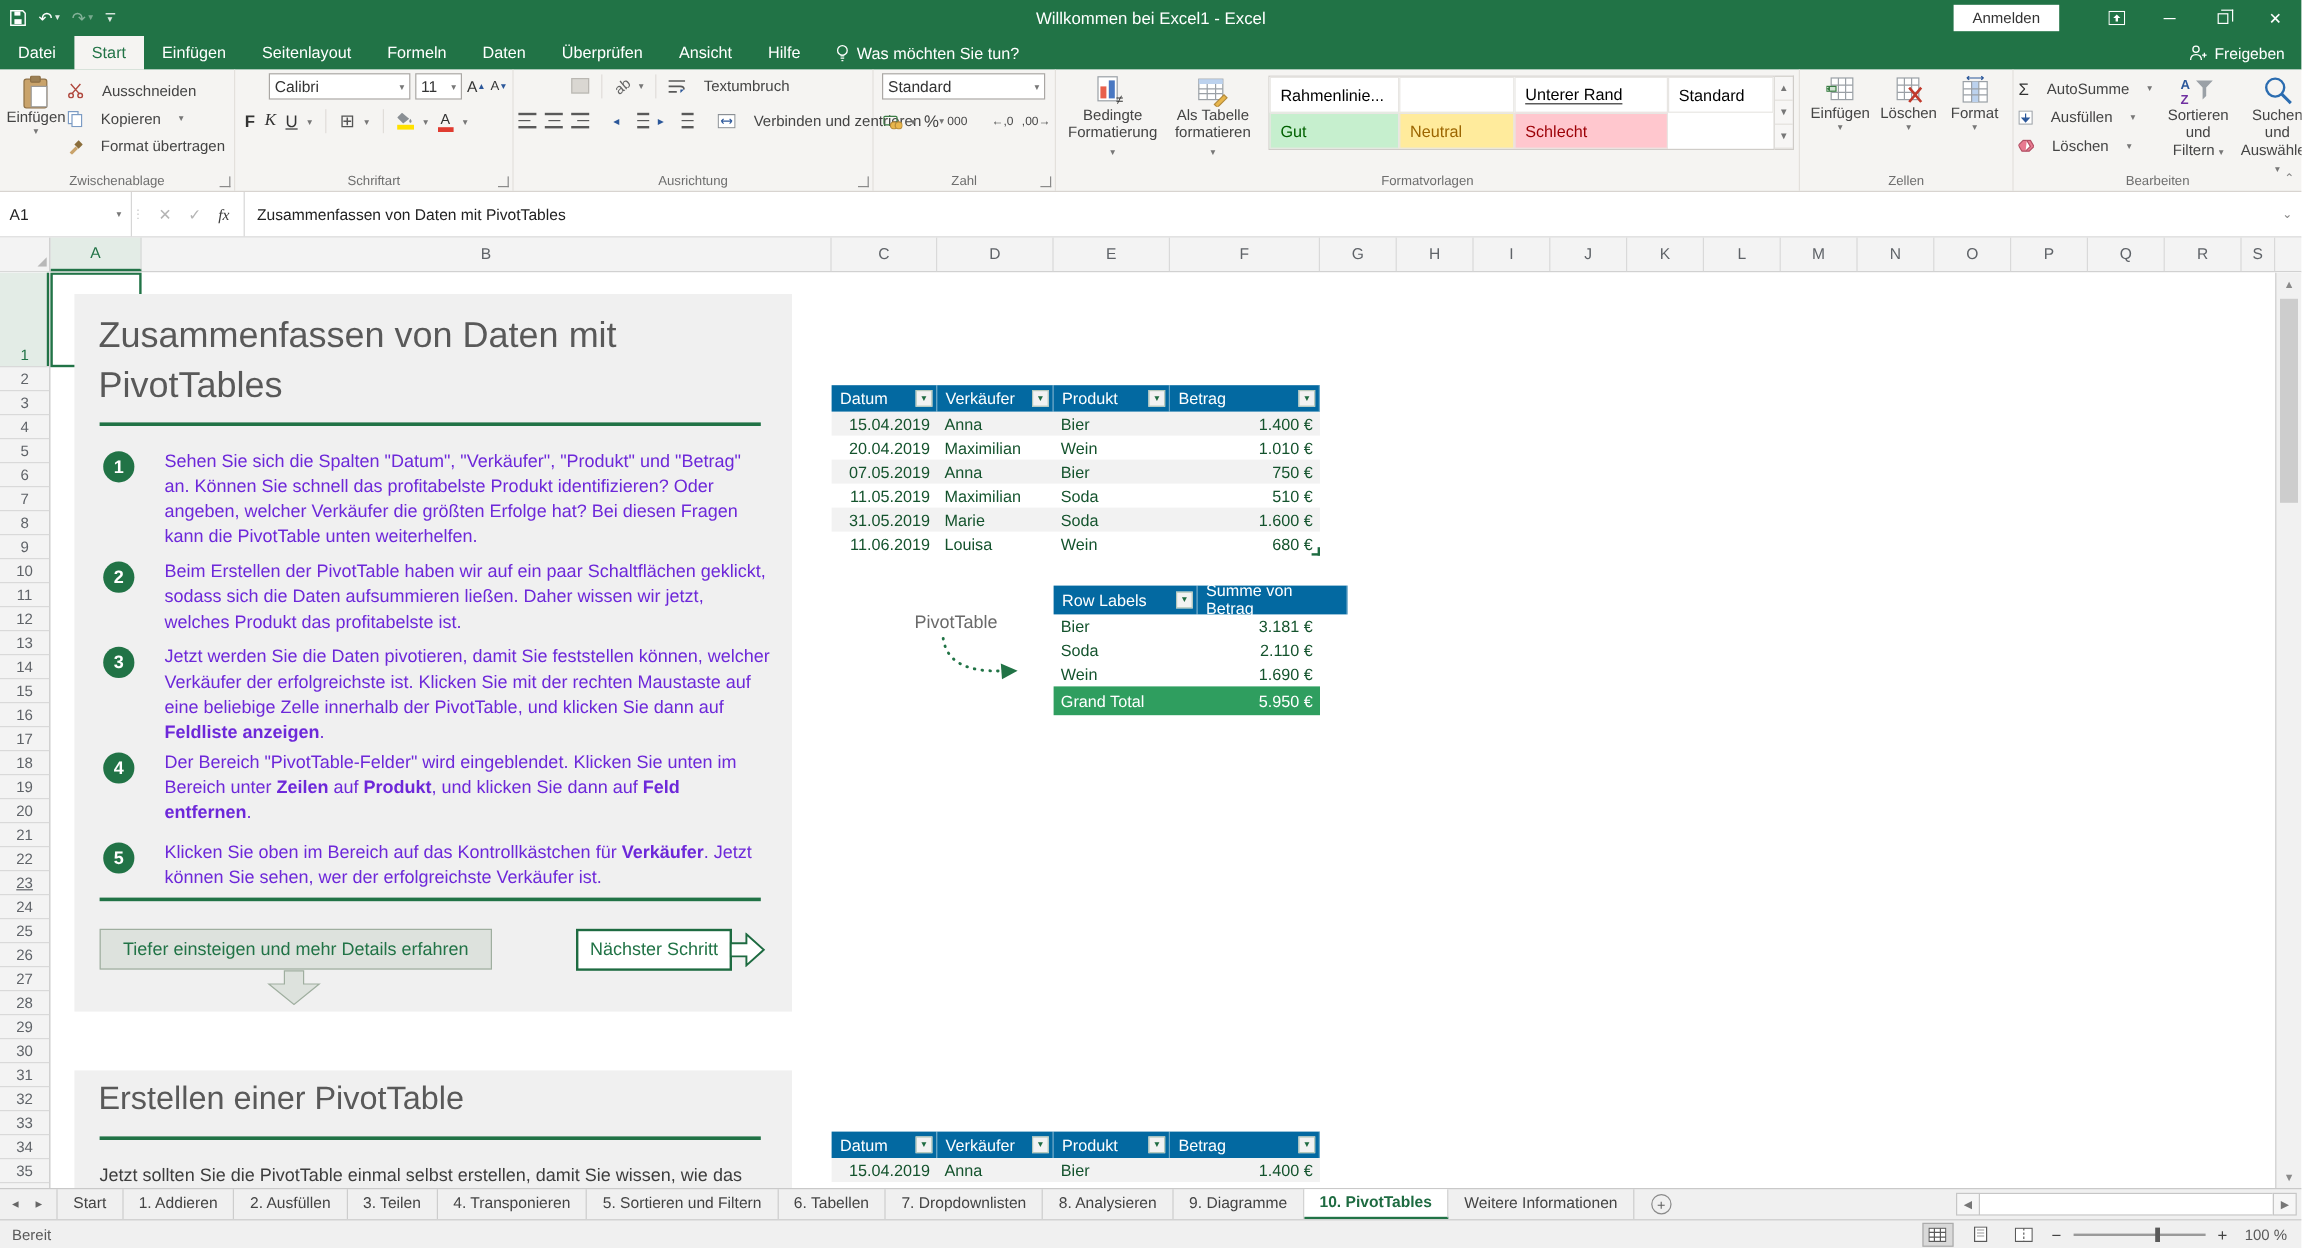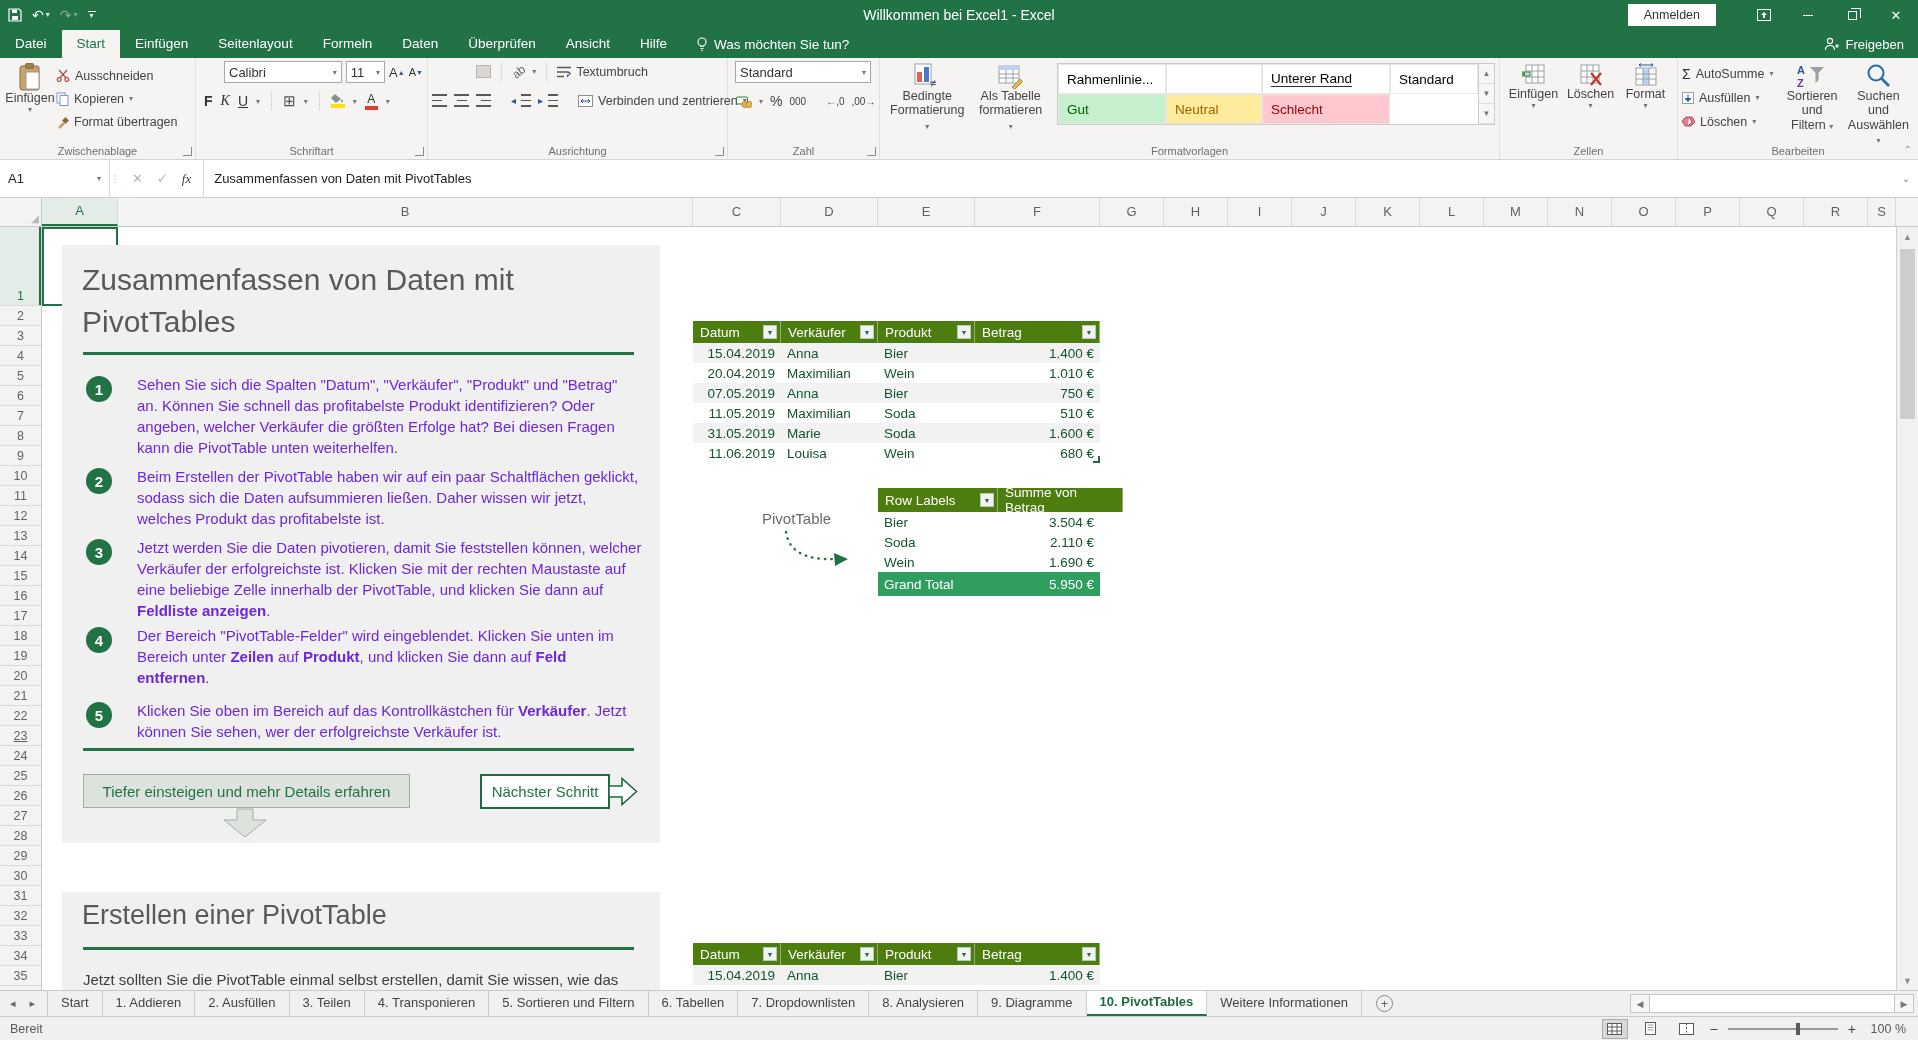--- a/index.html
+++ b/index.html
@@ -26,21 +26,21 @@
   .rtab.active{background:#f5f4f2;color:#217346;}
   #tellme{display:flex;align-items:center;gap:6px;padding:0 14px;font-size:13.5px;}
   #share{position:absolute;right:14px;top:30px;height:28px;display:flex;align-items:center;gap:6px;color:#fff;font-size:13px;}
 
   
   #ribbon{position:absolute;left:0;top:58px;width:1918px;height:102px;background:#f5f4f2;border-bottom:1px solid #d8d4d0;display:flex;}
   .rgroup{position:relative;border-right:1px solid #e3e0dc;padding:3px 4px 18px 4px;height:101px;flex:none;}
   .glabel{position:absolute;left:0;right:0;bottom:2px;text-align:center;font-size:11px;color:#6e6e6e;}
   .launcher{position:absolute;right:3px;bottom:3px;width:9px;height:9px;border-right:1.5px solid #8a8a8a;border-bottom:1.5px solid #8a8a8a;}
   .rbig{display:flex;flex-direction:column;align-items:center;font-size:12.5px;color:#444;text-align:center;line-height:1.15;padding:2px 5px;}
-  .rsmall{display:flex;align-items:center;gap:5px;font-size:12.5px;color:#444;height:21px;white-space:nowrap;}
+  .rsmall{display:flex;align-items:center;gap:15px;font-size:12.5px;color:#444;height:21px;white-space:nowrap;}
   .dd{font-size:8px;color:#777;}
   .icbox{display:inline-flex;align-items:center;justify-content:center;}
   .selbox{background:#fff;border:1px solid #aaa7a4;height:22px;display:flex;align-items:center;justify-content:space-between;padding:0 4px;font-size:13px;color:#333;}
   .lines{display:flex;flex-direction:column;width:15px;height:13px;justify-content:space-between;}
   .lines i{display:block;height:1.6px;background:#595959;}
   .pressed{background:#dad7d2;border:1px solid #bab7b2;}
   .vsep{width:1px;background:#e0ddd9;height:20px;margin:0 3px;}
   .gal{background:#fff;border:1px solid #cfccc8;display:grid;grid-template-columns:108px 96px 128px 88px;grid-auto-rows:30px;}
   .galcell{font-size:13.5px;display:flex;align-items:center;padding-left:8px;color:#000;border:1px solid #e8e6e3;}
   .galscroll{width:16px;border:1px solid #cfccc8;border-left:none;background:#f7f6f5;display:flex;flex-direction:column;}
@@ -78,21 +78,21 @@
   .steptext{position:absolute;left:75px;top:0;width:505px;margin:0;font-size:15px;line-height:21px;color:#6d28d9;}
   .steptext b{font-weight:bold;}
   #btn1{position:absolute;left:21px;width:327px;height:34px;background:#dde2dd;border:1px solid #9fae9f;
     color:#217346;font-size:15px;display:flex;align-items:center;justify-content:center;}
   #btn2{position:absolute;left:418px;width:130px;height:35px;background:#fff;border:2px solid #1e6b41;
     color:#217346;font-size:15px;display:flex;align-items:center;justify-content:center;}
 
   
   .xtable{position:absolute;}
   .xrow{display:flex;}
-  .hcell{background:#4d7c0f;color:#fff;font-size:13.5px;display:flex;align-items:center;justify-content:space-between;
+  .hcell{background:#0369a1;color:#fff;font-size:13.5px;display:flex;align-items:center;justify-content:space-between;
     padding:0 3px 0 7px;height:22px;border-right:1px solid rgba(255,255,255,.4);}
   .filterbtn{width:14px;height:14px;background:#f2f2f2;border:1px solid #b5c9bc;display:flex;align-items:center;justify-content:center;
     font-size:7px;color:#1e6b41;flex:none;}
   .dcell{font-size:13.5px;color:#14532d;height:20px;display:flex;align-items:center;padding:0 6px;}
   .num{justify-content:flex-end;}
   .band{background:#f2f2f2;}
   .totalrow .dcell{background:#2f9e5f;color:#fff;height:24px;}
   #tbl1handle{position:absolute;width:7px;height:7px;border-right:2px solid #1e6b41;border-bottom:2px solid #1e6b41;}
   #pivotlabel{position:absolute;font-size:15px;color:#6a6a6a;}
 
@@ -711,21 +711,21 @@
         <div class="hcell" style="width:120px;height:24px;">
           <span>Row Labels</span>
           <div class="filterbtn">▼</div>
         </div>
         <div class="hcell" style="width:125px;height:24px;">
           <span>Summe von Betrag</span>
         </div>
       </div>
       <div class="xrow">
         <div class="dcell" style="width:97px;">Bier</div>
-        <div class="dcell num" style="width:125px;">3.504 €</div>
+        <div class="dcell num" style="width:125px;">3.181 €</div>
       </div>
       <div class="xrow">
         <div class="dcell" style="width:97px;">Soda</div>
         <div class="dcell num" style="width:125px;">2.110 €</div>
       </div>
       <div class="xrow">
         <div class="dcell" style="width:97px;">Wein</div>
         <div class="dcell num" style="width:125px;">1.690 €</div>
       </div>
       <div class="xrow totalrow">

